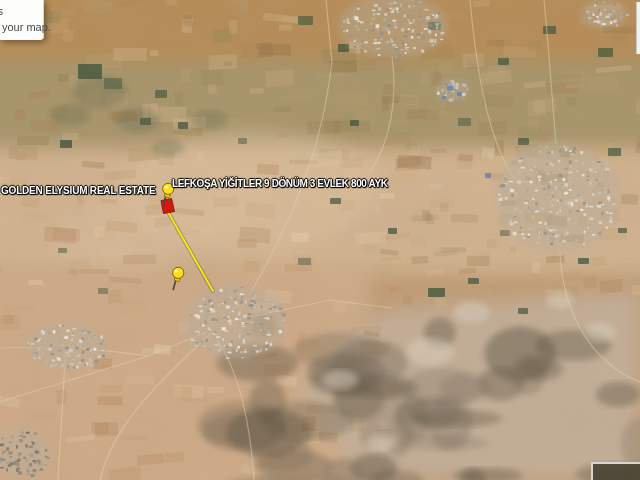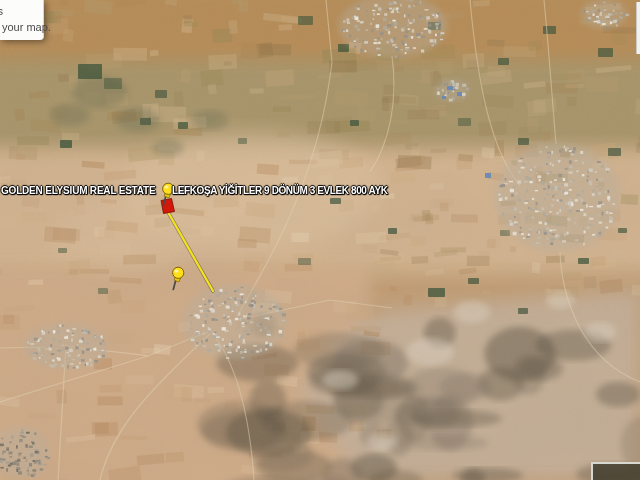--- a/index.html
+++ b/index.html
@@ -1317,21 +1317,21 @@
   <div class="pin" style="left:167px;top:266px;">
     <svg width="22" height="26" viewBox="0 0 22 26">
       <line x1="9.2" y1="12.5" x2="6.3" y2="23.5" stroke="#4a4a42" stroke-width="1.7" stroke-linecap="round"></line>
       <path d="M8,10.5 l5.5,2 -1.6,3.4 -4.6,-1.7 z" fill="#e8c70f" stroke="#7d6206" stroke-width="0.7"></path>
       <circle cx="11.2" cy="6.8" r="5.6" stroke="#7d6206" stroke-width="1" fill="#ffdf1b"></circle>
       <ellipse cx="9.4" cy="5" rx="2.1" ry="1.5" fill="#fff7bf" opacity="0.85"></ellipse>
     </svg>
   </div>
 
   <div class="geo-label" id="label-brand" style="left:1px;top:185px;">GOLDEN ELYSIUM REAL ESTATE</div>
-  <div class="geo-label" id="label-listing" style="left:172px;top:185px;">LEFKOŞA YİĞİTLER 9 DÖNÜM 3 EVLEK 800 AYK</div>
+  <div class="geo-label" id="label-listing" style="left:172px;top:178px;">LEFKOŞA YİĞİTLER 9 DÖNÜM 3 EVLEK 800 AYK</div>
 
   <div id="tooltip">
     <span class="t-frag">s</span>
     <span class="t-main">your map.</span>
   </div>
 
   <div id="br-box"></div>
   <div id="edge-sliver"></div>
 </div>
 

